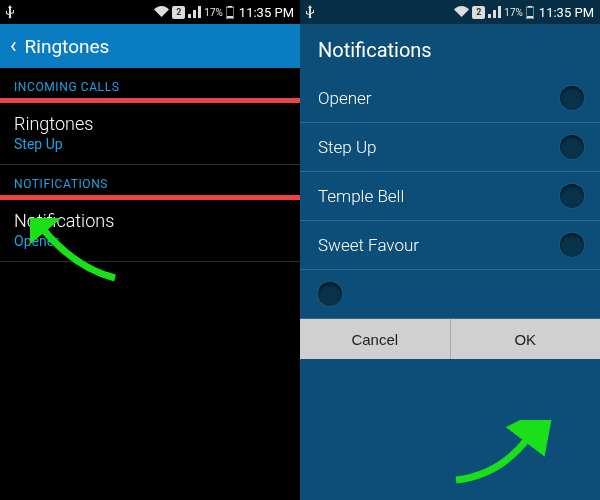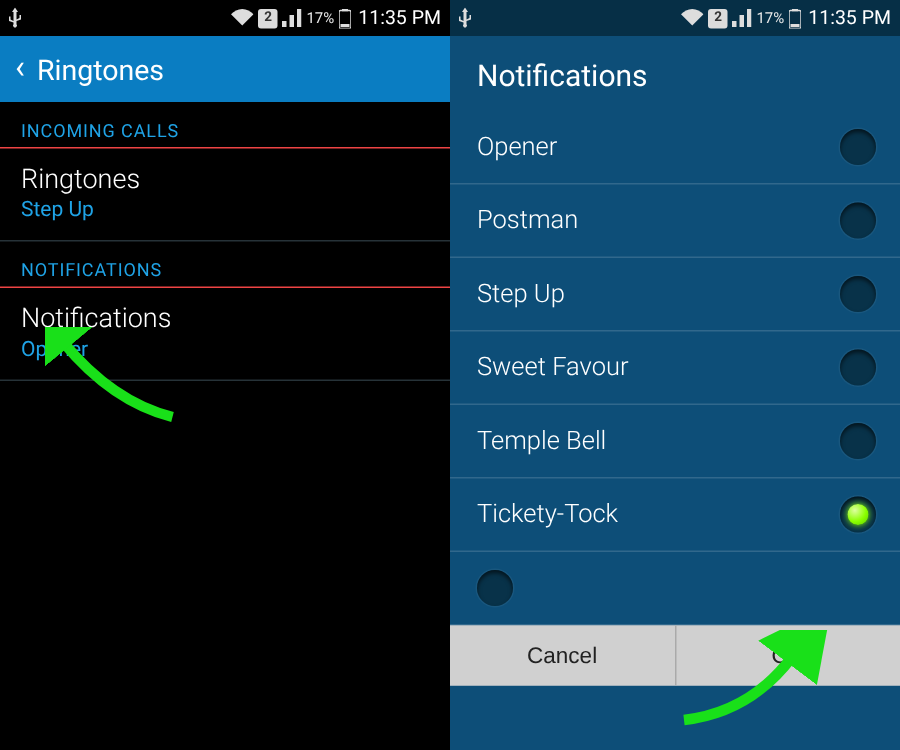--- a/index.html
+++ b/index.html
@@ -59,21 +59,21 @@
     font-size: 22px;
     line-height: 1;
   }
 
   
   .section-header {
     color: #1fa3e6;
     font-size: 12px;
     letter-spacing: 0.6px;
     padding: 12px 14px 4px;
-    border-bottom: 1px solid #ef4444;
+    border-bottom: 5px solid #ef4444;
   }
   .setting-item {
     padding: 10px 14px 12px;
     border-bottom: 1px solid #263238;
   }
   .setting-item .title {
     color: #fff; font-size: 18px; font-weight: 300;
   }
   .setting-item .subtitle {
     color: #1fa3e6; font-size: 14px; margin-top: 2px;
@@ -237,38 +237,30 @@
   </div>
 
   <div class="dialog-head">Notifications</div>
 
   <div class="options" id="options">
       <div class="option">
         <span>Opener</span>
         <span class="radio"></span>
       </div>
       <div class="option">
-        <span>Postman</span>
-        <span class="radio"></span>
-      </div>
-      <div class="option">
         <span>Step Up</span>
         <span class="radio"></span>
       </div>
       <div class="option">
+        <span>Temple Bell</span>
+        <span class="radio"></span>
+      </div>
+      <div class="option">
         <span>Sweet Favour</span>
         <span class="radio"></span>
-      </div>
-      <div class="option">
-        <span>Temple Bell</span>
-        <span class="radio"></span>
-      </div>
-      <div class="option">
-        <span>Tickety-Tock</span>
-        <span class="radio checked"></span>
       </div>
       <div class="option">
         <span class="radio"></span>
       </div>
     </div>
 
   <div class="dialog-buttons">
     <button>Cancel</button>
     <button>OK</button>
   </div>

